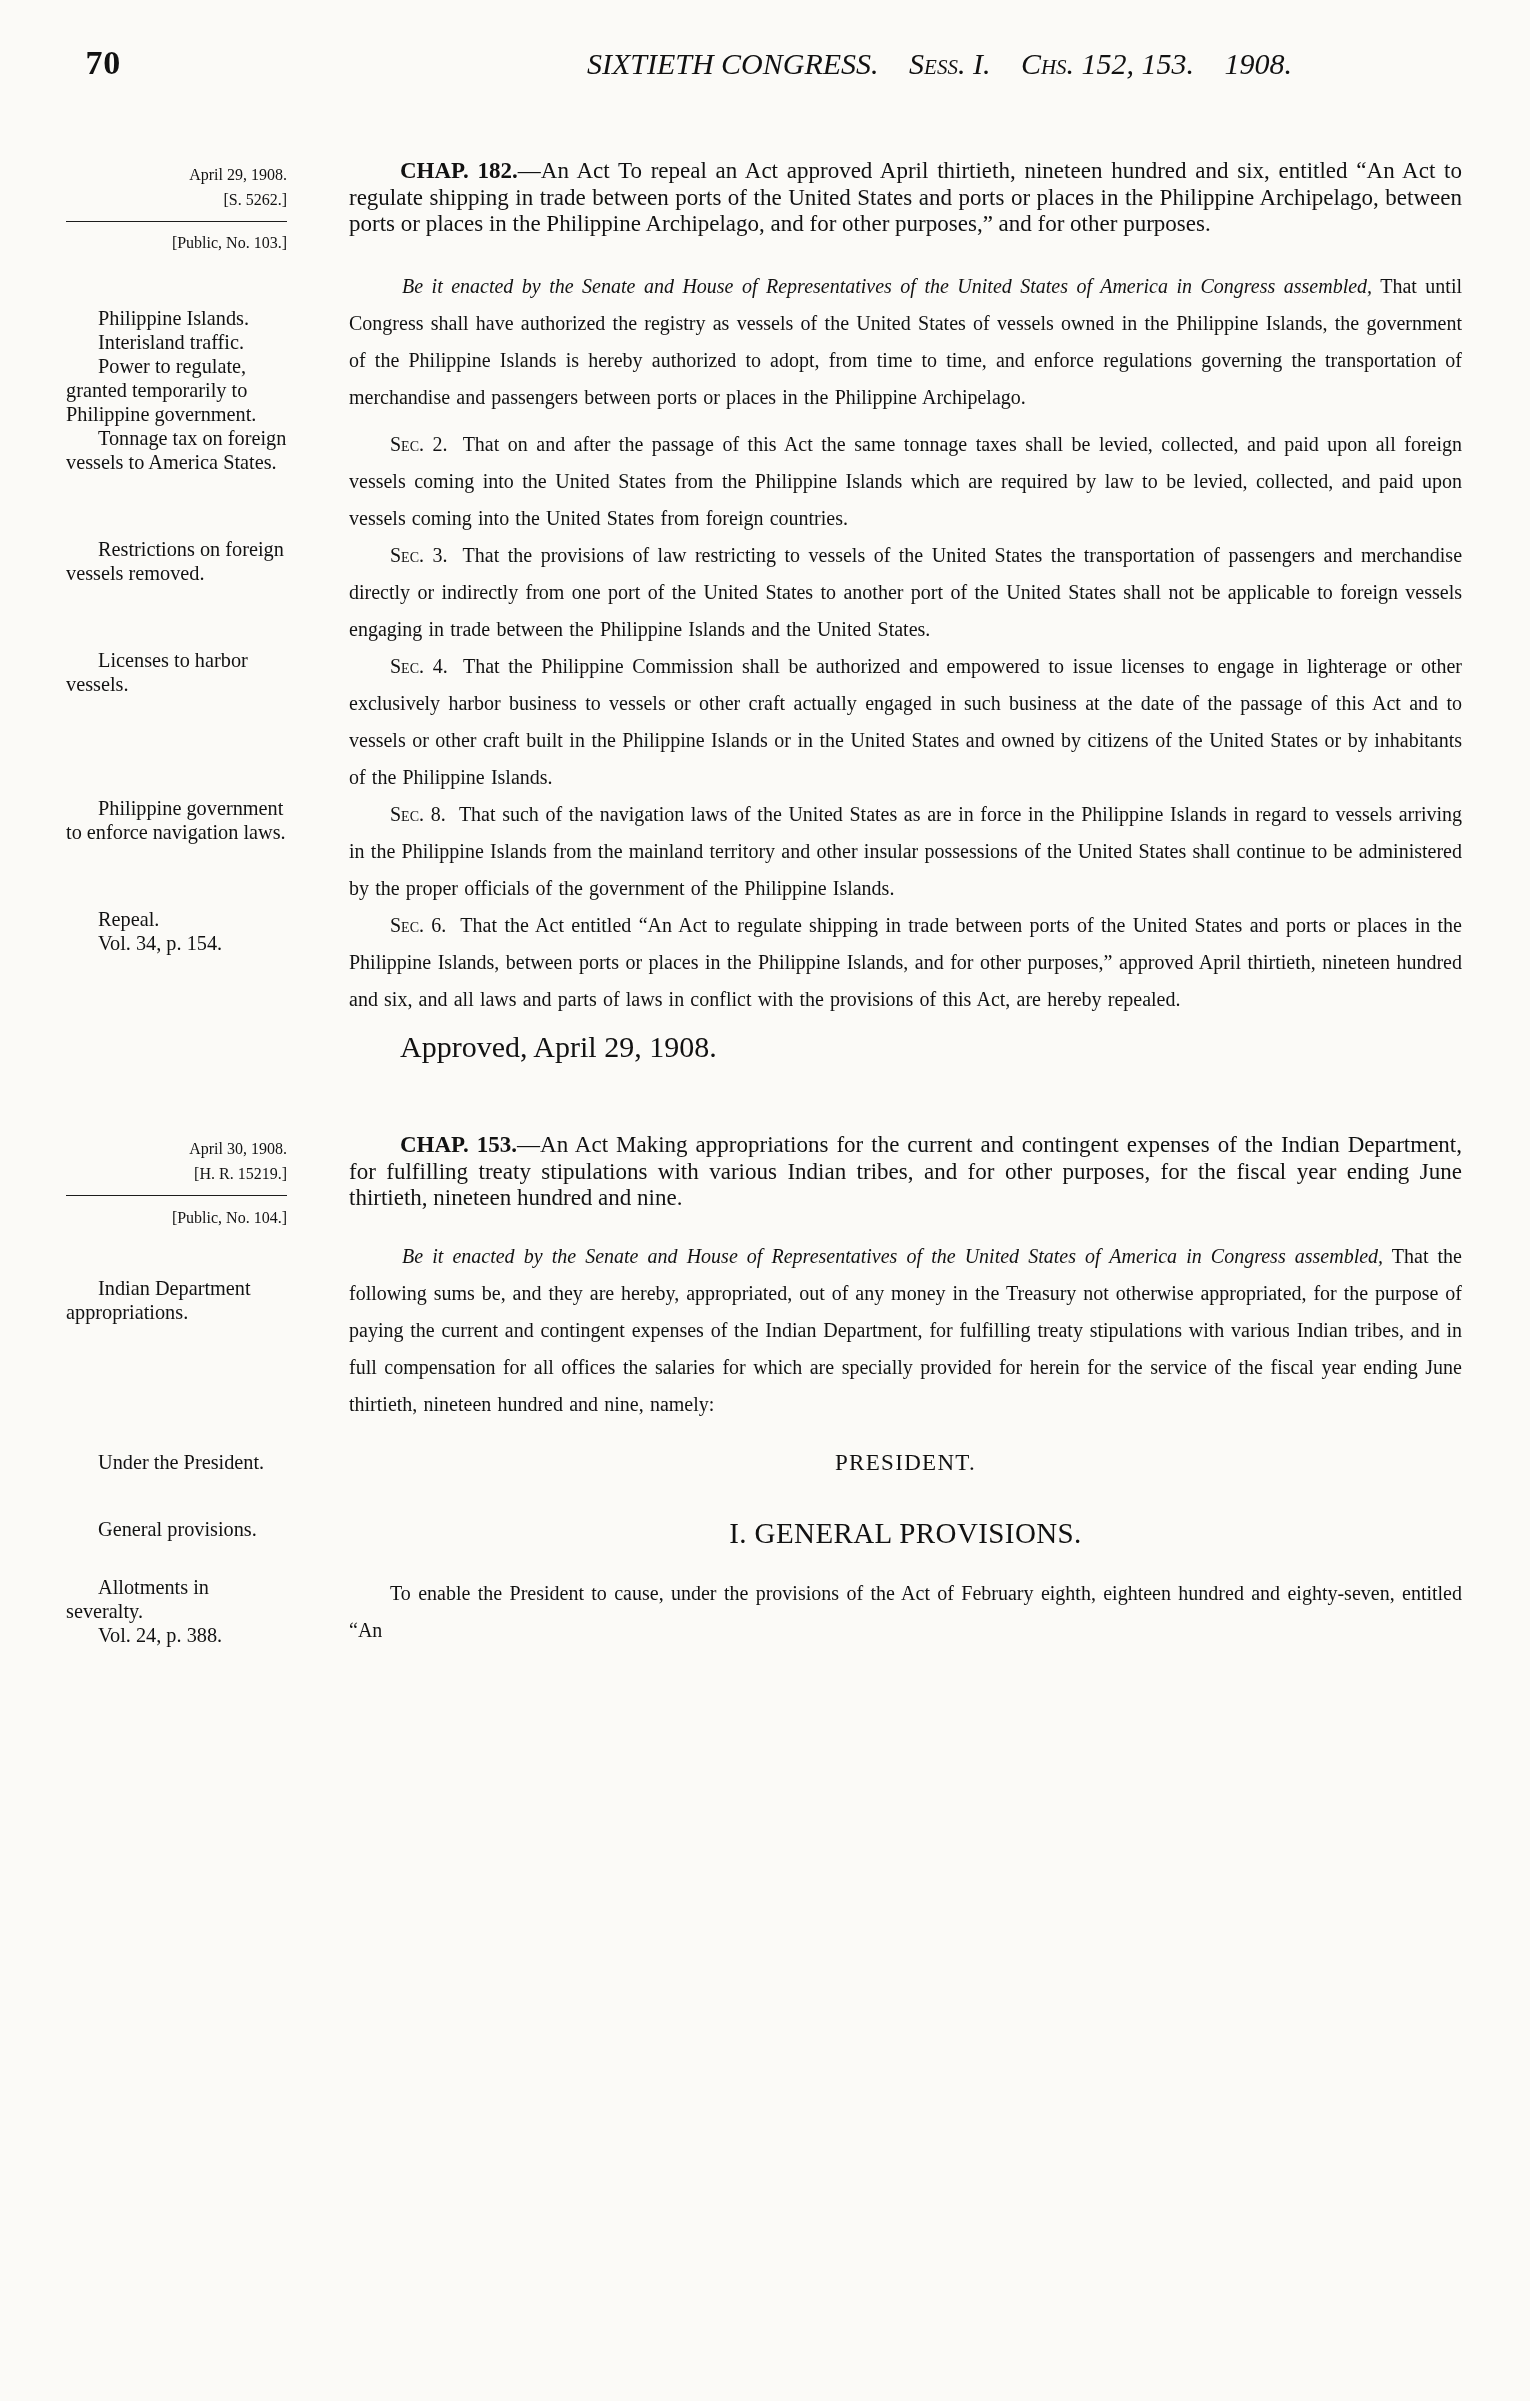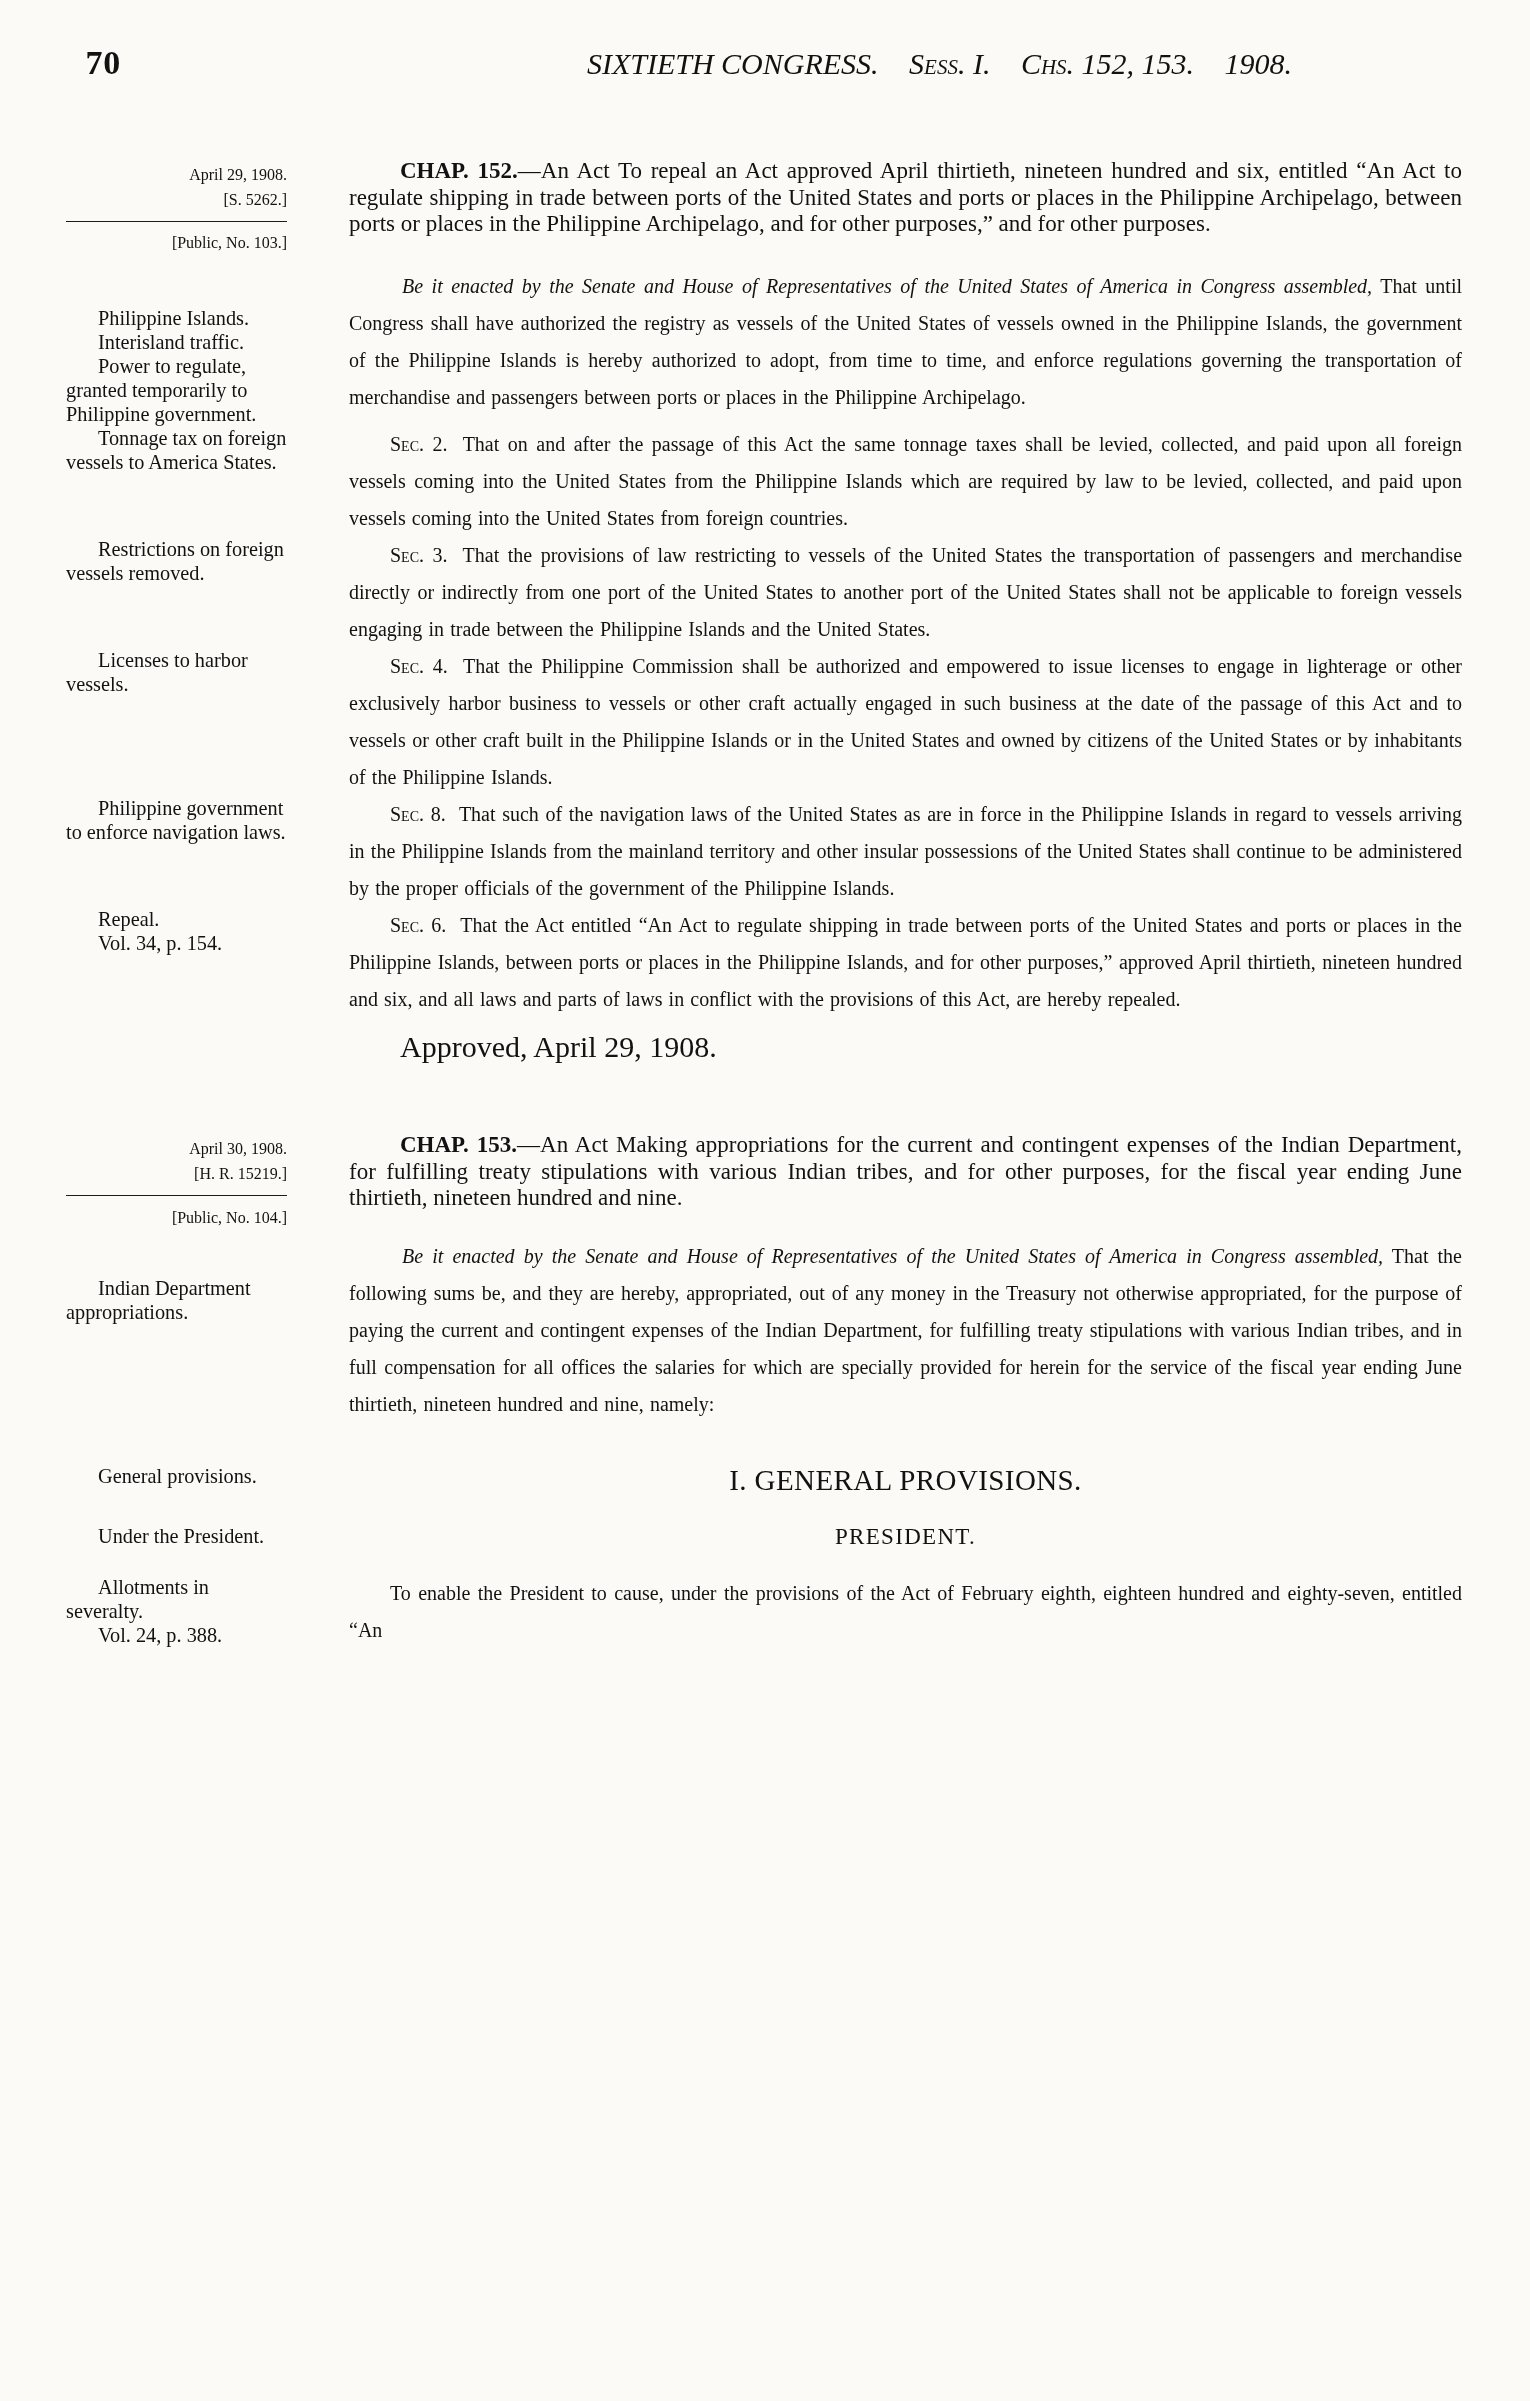--- a/index.html
+++ b/index.html
@@ -76,21 +76,21 @@
     <div class="mcell">
       <div class="mhead">
         <div>April 29, 1908.</div>
         <div>[S. 5262.]</div>
         <hr class="mrule">
         <div>[Public, No. 103.]</div>
       </div>
     </div>
     <div>
       <p class="act-desc mb-after-desc">
-        <span class="chap-label">CHAP. 152.</span><span>—An Act To repeal an Act approved April thirtieth, nineteen hundred and six, entitled “An Act to regulate shipping in trade between ports of the United States and ports or places in the Philippine Archipelago, between ports or places in the Philippine Archipelago, and for other purposes,” and for other purposes.</span>
+        <span class="chap-label">CHAP. 182.</span><span>—An Act To repeal an Act approved April thirtieth, nineteen hundred and six, entitled “An Act to regulate shipping in trade between ports of the United States and ports or places in the Philippine Archipelago, between ports or places in the Philippine Archipelago, and for other purposes,” and for other purposes.</span>
       </p>
     </div>
   </div>
 
   <div class="row">
     <div class="mcell pt1">
       <p class="note">Philippine Islands.</p>
       <p class="note">Interisland traffic.</p>
       <p class="note">Power to regulate, granted temporarily to Philippine government.</p>
     </div>
@@ -168,32 +168,32 @@
 
   <div class="row">
     <div class="mcell pt1">
       <p class="note">Indian Department appropriations.</p>
     </div>
     <p class="para enacting">
       <span class="it">Be it enacted by the Senate and House of Representatives of the United States of America in Congress assembled,</span><span> That the following sums be, and they are hereby, appropriated, out of any money in the Treasury not otherwise appropriated, for the purpose of paying the current and contingent expenses of the Indian Department, for fulfilling treaty stipulations with various Indian tribes, and in full compensation for all offices the salaries for which are specially provided for herein for the service of the fiscal year ending June thirtieth, nineteen hundred and nine, namely:</span>
     </p>
   </div>
 
+  <div class="row row-president">
+    <div class="mcell">
+      <p class="note">Under the President.</p>
+    </div>
+    <p class="h-president">PRESIDENT.</p>
+  </div>
+
   <div class="row row-general">
     <div class="mcell">
       <p class="note">General provisions.</p>
     </div>
     <p class="h-general">I. GENERAL PROVISIONS.</p>
-  </div>
-
-  <div class="row row-president">
-    <div class="mcell">
-      <p class="note">Under the President.</p>
-    </div>
-    <p class="h-president">PRESIDENT.</p>
   </div>
 
   <div class="row row-closing">
     <div class="mcell">
       <p class="note">Allotments in severalty.</p>
       <p class="note">Vol. 24, p. 388.</p>
     </div>
     <p class="para">To enable the President to cause, under the provisions of the Act of February eighth, eighteen hundred and eighty-seven, entitled “An</p>
   </div>
 

